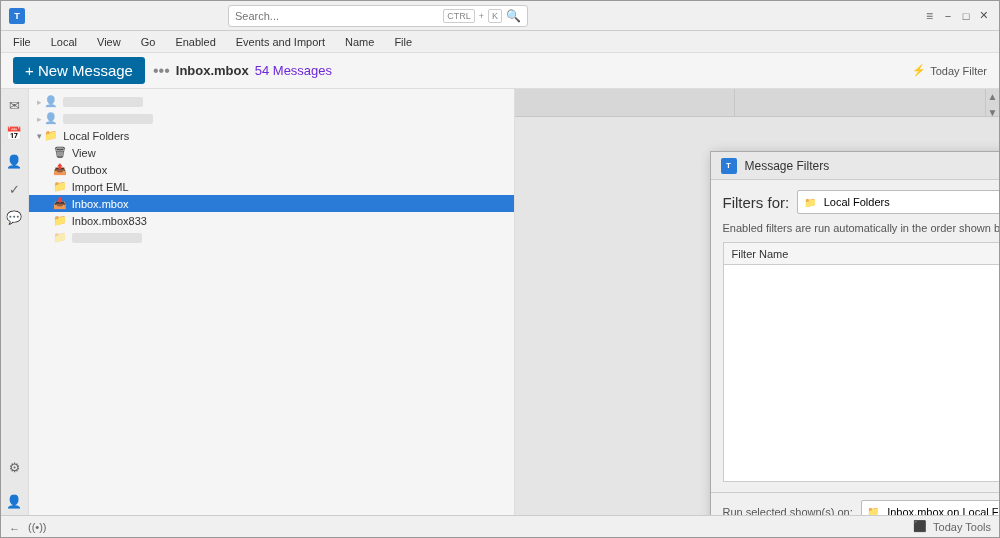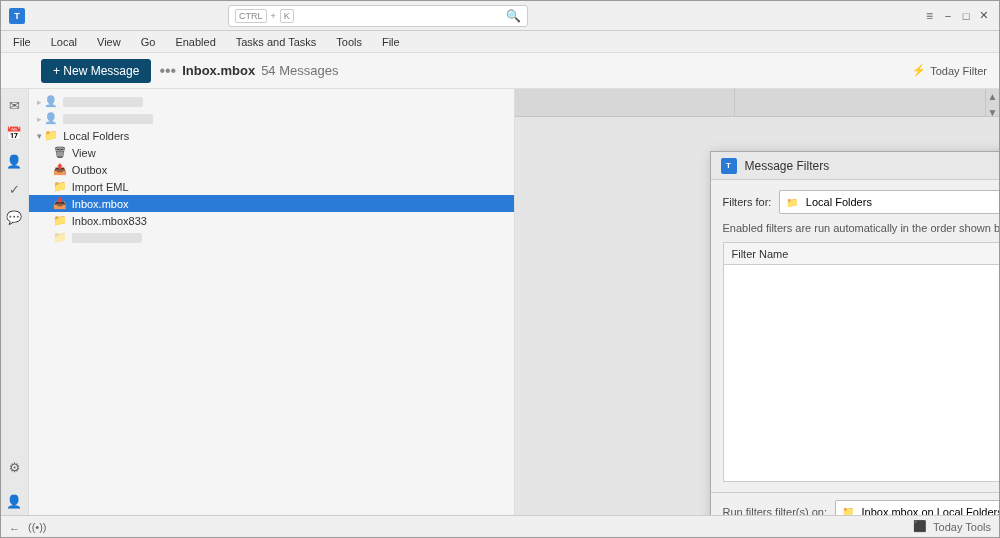--- a/index.html
+++ b/index.html
@@ -16,21 +16,21 @@
     .title-search-shortcut { font-size: 9px; color: #888; border: 1px solid #ccc; padding: 1px 3px; border-radius: 2px; }
     .title-controls { display: flex; gap: 4px; margin-left: auto; }
     .title-btn { width: 14px; height: 14px; display: flex; align-items: center; justify-content: center; font-size: 11px; cursor: pointer; color: #555; }
 
     
     .menu-bar { height: 22px; background: #f0f0f0; display: flex; align-items: center; padding: 0 8px; border-bottom: 1px solid #ddd; gap: 12px; }
     .menu-item { font-size: 11px; color: #333; cursor: pointer; padding: 2px 4px; }
 
     
     .toolbar { height: 36px; background: #f5f5f5; display: flex; align-items: center; padding: 0 12px; border-bottom: 1px solid #ddd; gap: 8px; }
-    .new-message-btn { background: #0c4a6e; color: white; border: none; border-radius: 3px; padding: 5px 12px; font-size: 12px; cursor: pointer; display: flex; align-items: center; gap: 4px; margin-left: 28px; }
+    .new-message-btn { background: #0369a1; color: white; border: none; border-radius: 3px; padding: 5px 12px; font-size: 15px; cursor: pointer; display: flex; align-items: center; gap: 4px; }
     .toolbar-title { flex: 1; text-align: center; font-size: 13px; color: #333; display: flex; align-items: center; gap: 6px; }
     .toolbar-dots { font-size: 16px; color: #888; }
     .quick-filter-btn { margin-left: auto; font-size: 11px; color: #555; cursor: pointer; display: flex; align-items: center; gap: 4px; }
 
     
     .main-content { display: flex; flex: 1; overflow: hidden; }
     .sidebar-icons { width: 28px; background: #e8e8e8; border-right: 1px solid #ddd; display: flex; flex-direction: column; align-items: center; padding-top: 6px; gap: 8px; }
     .sidebar-icon { width: 20px; height: 20px; display: flex; align-items: center; justify-content: center; font-size: 13px; color: #666; cursor: pointer; }
     .folder-tree { flex: 1; padding: 4px 0; overflow-y: auto; }
     .folder-item { display: flex; align-items: center; padding: 2px 8px; cursor: pointer; font-size: 11px; color: #333; gap: 3px; }
@@ -49,21 +49,21 @@
 
     
     .modal { position: absolute; top: 62px; left: 195px; width: 640px; background: #f0f0f0; border: 1px solid #aaa; box-shadow: 3px 3px 12px rgba(0,0,0,0.25); z-index: 20; display: flex; flex-direction: column; }
     .modal-title-bar { height: 28px; background: #e8e8e8; border-bottom: 1px solid #ccc; display: flex; align-items: center; padding: 0 10px; gap: 8px; }
     .modal-logo { width: 16px; height: 16px; background: #2a7ad7; border-radius: 2px; display: flex; align-items: center; justify-content: center; color: white; font-size: 8px; font-weight: bold; }
     .modal-title-text { font-size: 12px; color: #333; flex: 1; }
 
     .modal-body { padding: 10px 12px; display: flex; flex-direction: column; gap: 8px; flex: 1; }
 
     .filters-for-row { display: flex; align-items: center; gap: 8px; }
-    .filters-for-label { font-size: 11px; color: #333; white-space: nowrap; }
+    .filters-for-label { font-size: 15px; color: #333; white-space: nowrap; }
     .filters-for-dropdown { flex: 1; height: 24px; border: 1px solid #bbb; background: white; display: flex; align-items: center; padding: 0 6px; gap: 4px; font-size: 11px; cursor: pointer; border-radius: 2px; }
     .filters-for-dropdown .dropdown-text { flex: 1; }
 
     .info-row { display: flex; align-items: center; justify-content: space-between; font-size: 11px; color: #555; }
 
     .filter-table-area { display: flex; gap: 8px; flex: 1; }
     .filter-table { flex: 1; border: 1px solid #ccc; background: white; min-height: 240px; display: flex; flex-direction: column; }
     .filter-table-header { display: flex; align-items: center; height: 22px; border-bottom: 1px solid #ccc; background: #f5f5f5; }
     .filter-col-name { flex: 1; padding: 0 8px; font-size: 11px; color: #333; border-right: 1px solid #ccc; }
     .filter-table-body { flex: 1; background: white; }
@@ -77,50 +77,51 @@
     .scroll-thumb { flex: 1; margin: 2px 2px; background: #ccc; border-radius: 3px; }
   </style>
 </head>
 <body>
 
 <div class="app-window">
 
   <div class="title-bar">
     <div class="title-bar-logo">T</div>
     <div class="title-search">
+      <input type="text" placeholder="Search..." style="">
       <span class="title-search-shortcut">CTRL</span>
       <span style="font-size:9px;color:#888">+</span>
       <span class="title-search-shortcut">K</span>
       <span style="font-size:12px;color:#999;margin-left:auto">🔍</span>
     </div>
     <div class="title-controls">
       <span style="font-size:12px;color:#666;cursor:pointer;margin-right:4px">≡</span>
       <span class="title-btn">−</span>
       <span class="title-btn">□</span>
       <span class="title-btn">✕</span>
     </div>
   </div>
 
   <div class="menu-bar">
     <span class="menu-item">File</span>
     <span class="menu-item">Local</span>
     <span class="menu-item">View</span>
     <span class="menu-item">Go</span>
     <span class="menu-item">Enabled</span>
-    <span class="menu-item">Tasks and Tasks</span>
-    <span class="menu-item">Tools</span>
+    <span class="menu-item">Events and Import</span>
+    <span class="menu-item">Name</span>
     <span class="menu-item">File</span>
   </div>
 
   <div class="toolbar">
     <button class="new-message-btn">+ New Message</button>
     <div class="toolbar-title">
       <span class="toolbar-dots">•••</span>
       <strong>Inbox.mbox</strong>
-      <span style="color:#737373">54 Messages</span>
+      <span style="color:#6d28d9">54 Messages</span>
     </div>
     <div class="quick-filter-btn">
       <span>⚡</span>
       <span>Today Filter</span>
     </div>
   </div>
 
   <div class="main-content">
 
     <div class="sidebar-icons">
@@ -230,21 +231,21 @@
                 <span class="filter-col-name">Filter Name</span>
 
               </div>
               <div class="filter-table-body"></div>
             </div>
 
           </div>
         </div>
 
         <div class="modal-footer">
-          <span class="footer-label">Run filters filter(s) on:</span>
+          <span class="footer-label">Run selected shown(s) on:</span>
           <div class="footer-dropdown">
             <span style="font-size:10px;margin-right:3px">📁</span>
             <span>Inbox.mbox on Local Folders</span>
 
           </div>
 
         </div>
 
       </div>
     </div>

